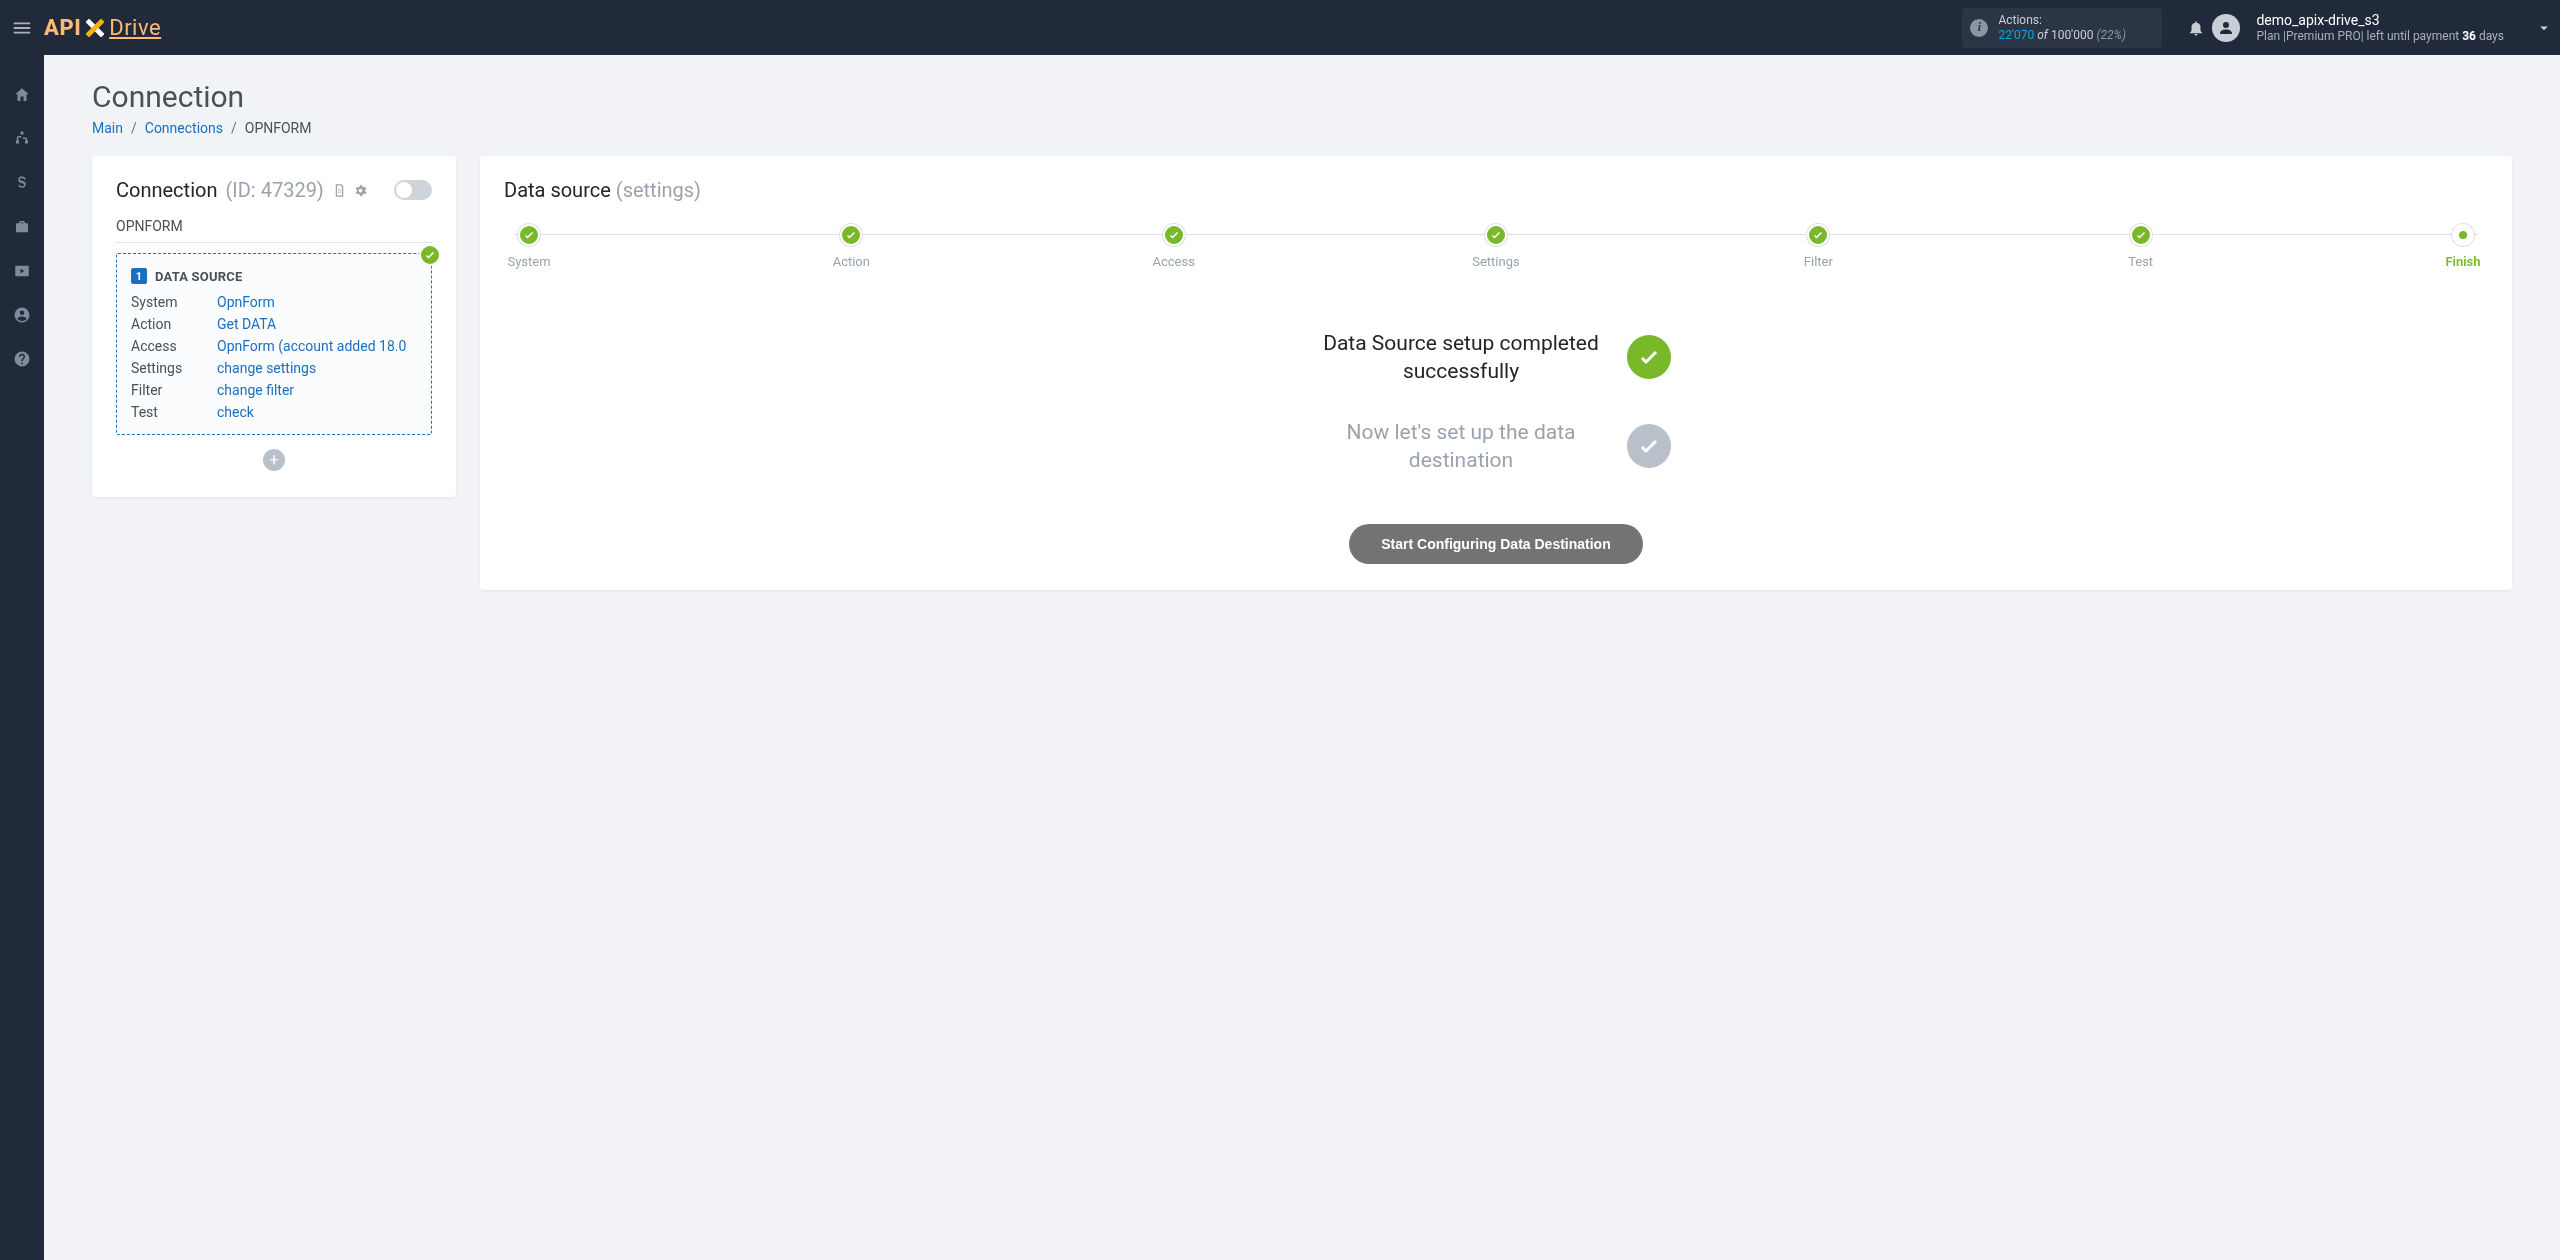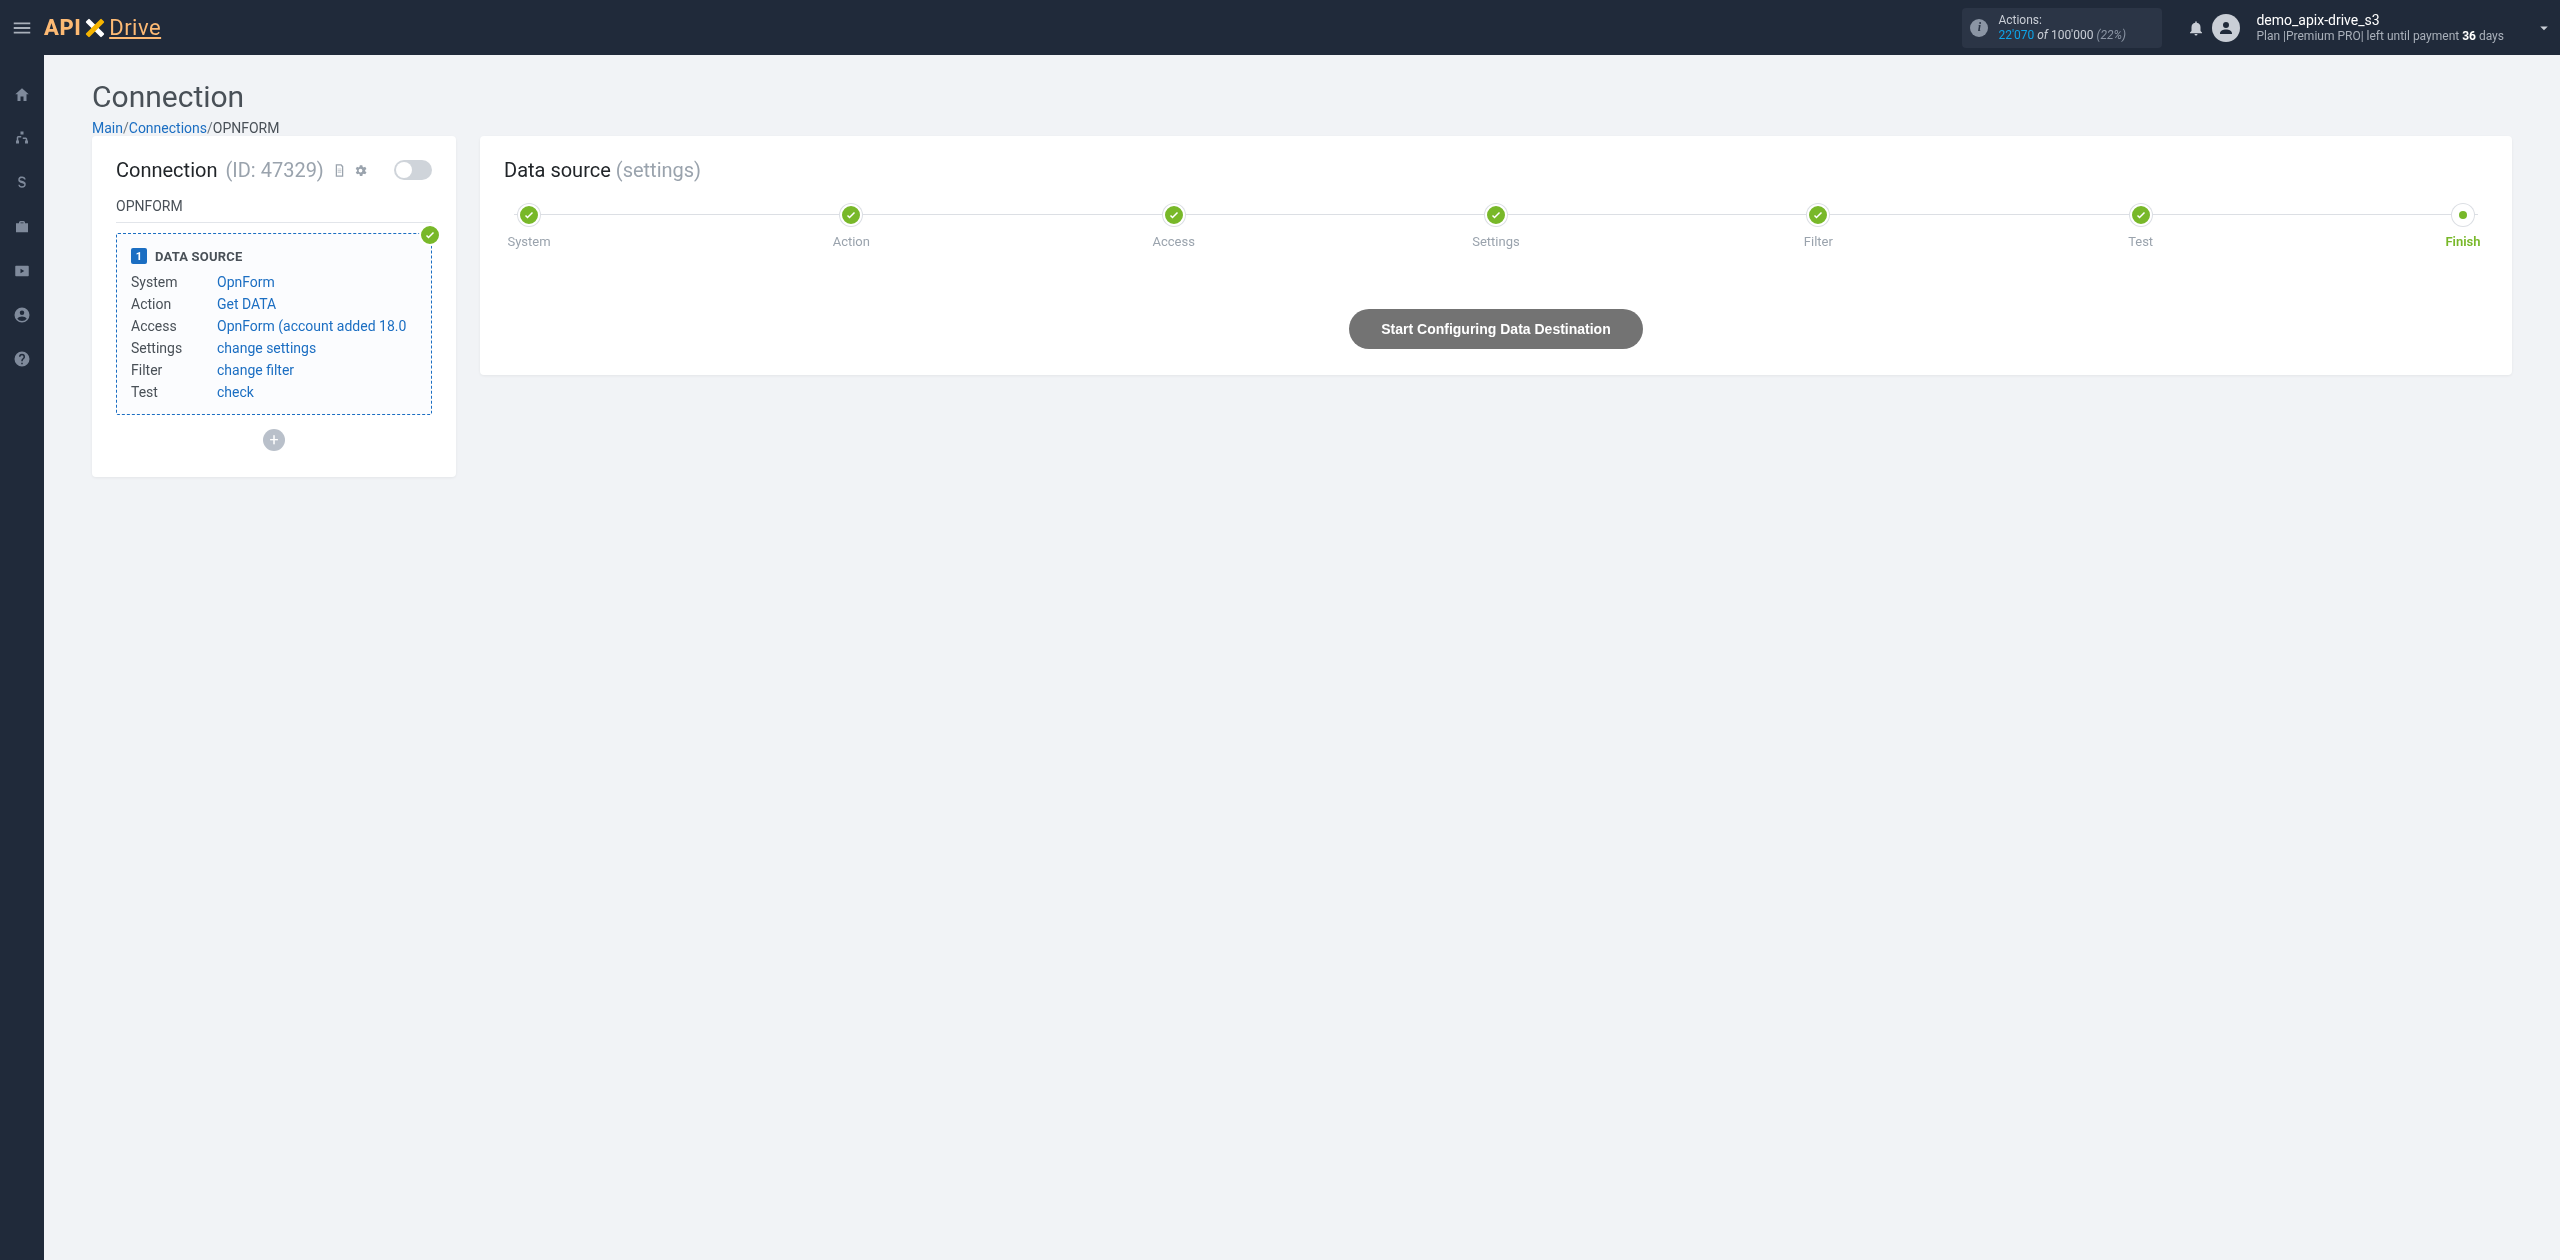--- a/index.html
+++ b/index.html
@@ -129,21 +129,22 @@
     padding: 24px 48px;
   }
   h1.page-title {
     font-size: 30px;
     font-weight: 400;
     color: #495057;
     margin-bottom: 6px;
   }
   .breadcrumb {
     font-size: 14px; color: #6c757d;
-    display: flex; align-items: center;
+    display: flex; gap: 8px; align-items: center;
+    margin-bottom: 20px;
   }
   .breadcrumb a { color: #1B6EC2; text-decoration: none; cursor: pointer; }
   .breadcrumb .sep { color: #6c757d; }
   .breadcrumb .current { color: #495057; }
 
   .content-grid {
     display: grid;
     grid-template-columns: 364px 1fr;
     gap: 24px;
     align-items: start;
@@ -476,18 +477,36 @@
                 </svg>
               </div>
               <div class="step-label">Test</div>
             </div>
           <div class="step">
               <div class="step-dot current"></div>
               <div class="step-label active">Finish</div>
             </div>
         </div>
 
+        <div class="finish-content">
+          <div class="finish-row">
+            <div class="finish-msg done">Data Source setup completed successfully</div>
+            <div class="big-check">
+                <svg viewBox="0 0 24 24" fill="none" stroke="currentColor" stroke-width="3">
+                  <path d="M5 13l4 4L19 7"></path>
+                </svg>
+              </div>
+          </div>
+          <div class="finish-row">
+            <div class="finish-msg pending">Now let's set up the data destination</div>
+            <div class="big-check grey">
+                <svg viewBox="0 0 24 24" fill="none" stroke="currentColor" stroke-width="3">
+                  <path d="M5 13l4 4L19 7"></path>
+                </svg>
+              </div>
+          </div>
+        </div>
 
         <button class="primary-btn">Start Configuring Data Destination</button>
       </div>
     </div>
   </div>
 </div>
 
 </body></html>

